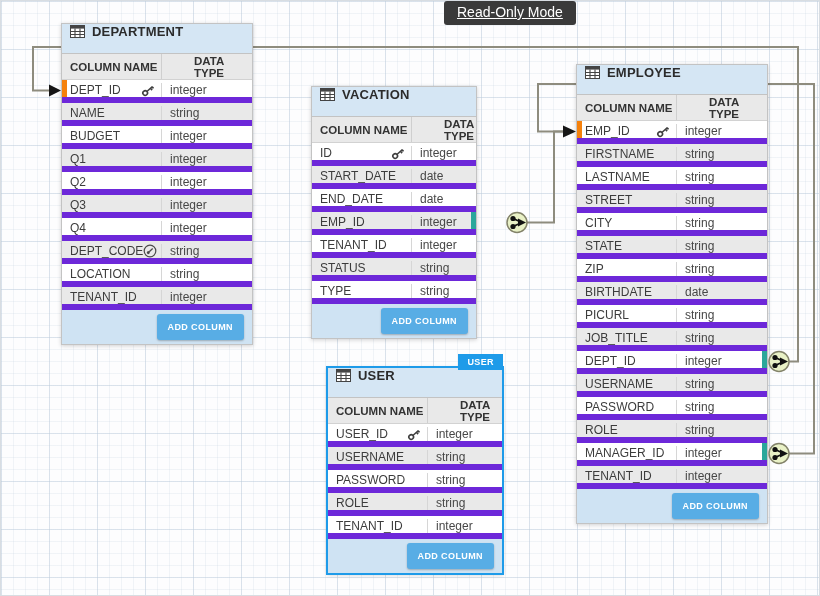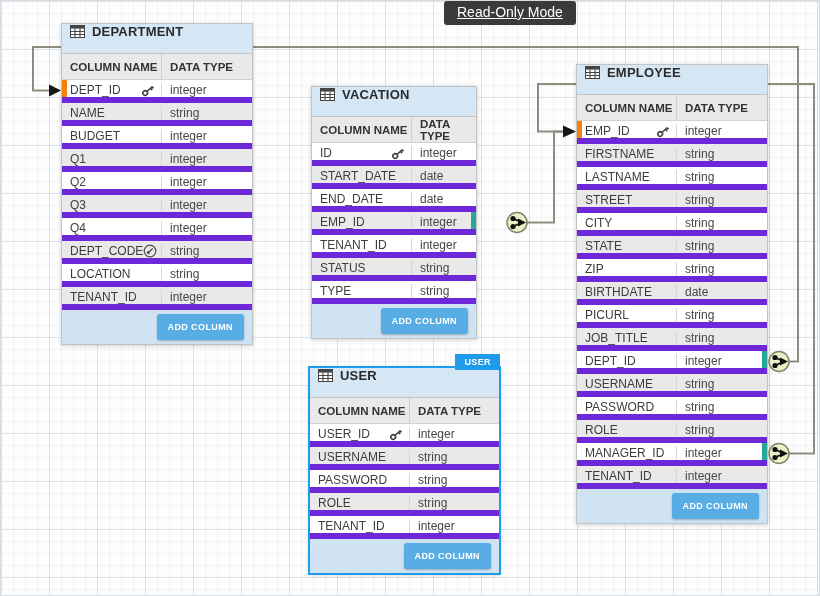--- a/index.html
+++ b/index.html
@@ -24,21 +24,21 @@
     box-shadow:0 1px 4px rgba(0,0,0,.18);box-sizing:border-box;
   }
   .dbtable.selected{border:1px solid #1e9be9;box-shadow:0 0 0 1px #1e9be9,0 1px 4px rgba(0,0,0,.18);}
   .t-header{
     height:30px;background:#d5e6f4;display:flex;align-items:flex-start;
     padding:0 8px;gap:7px;border-bottom:1px solid #c3c3c3;box-sizing:border-box;
   }
   .t-title{font-size:13px;font-weight:bold;color:#2b2b2b;letter-spacing:.2px;}
   .t-cols{
     height:26px;background:#e9e9e9;display:flex;align-items:center;
-    font-size:11.5px;font-weight:bold;color:#333;border-bottom:1px solid #d2d2d2;box-sizing:border-box;
+    font-size:11.5px;font-weight:bold;color:#333;border-bottom:1px solid #d2d2d2;box-sizing:border-box;gap:24px;
   }
   .t-cols .hname{width:100px;padding-left:8px;box-sizing:border-box;border-right:1px solid #cfcfcf;height:100%;display:flex;align-items:center;}
   .t-cols .htype{flex:1;padding-left:8px;}
   .rows{}
   .row{
     position:relative;height:23px;display:flex;align-items:flex-end;
     border-bottom:6px solid #6d28d9;box-sizing:border-box;font-size:12px;color:#3c3c3c;background:#fff;
   }
   .row:nth-child(even){background:#e9e9e9;}
   .cell{display:flex;align-items:center;box-sizing:border-box;}
@@ -238,21 +238,21 @@
             <span>TYPE</span>
           </span>
         <span class="cell ctype">string</span>
       </div>
     </div>
     <div class="t-footer">
       <button class="addcol">ADD COLUMN</button>
     </div>
   </div>
 
-  <div class="dbtable selected" style="left:308px;top:366px;width:191px">
+  <div class="dbtable selected" style="left:326px;top:366px;width:176px">
     <div class="user-tag">USER</div>
     <div class="t-header">
       <span><svg width="15" height="13" viewBox="0 0 15 13">
             <rect x="0.5" y="0.5" width="14" height="12" fill="#fff" stroke="#444"></rect>
             <rect x="0" y="0" width="15" height="3.6" fill="#444"></rect>
             <path d="M0 6.5 H15 M0 9.5 H15 M5 3.5 V13 M10 3.5 V13" stroke="#444" stroke-width="1.1" fill="none"></path>
           </svg></span>
       <span class="t-title">USER</span>
     </div>
     <div class="t-cols">

